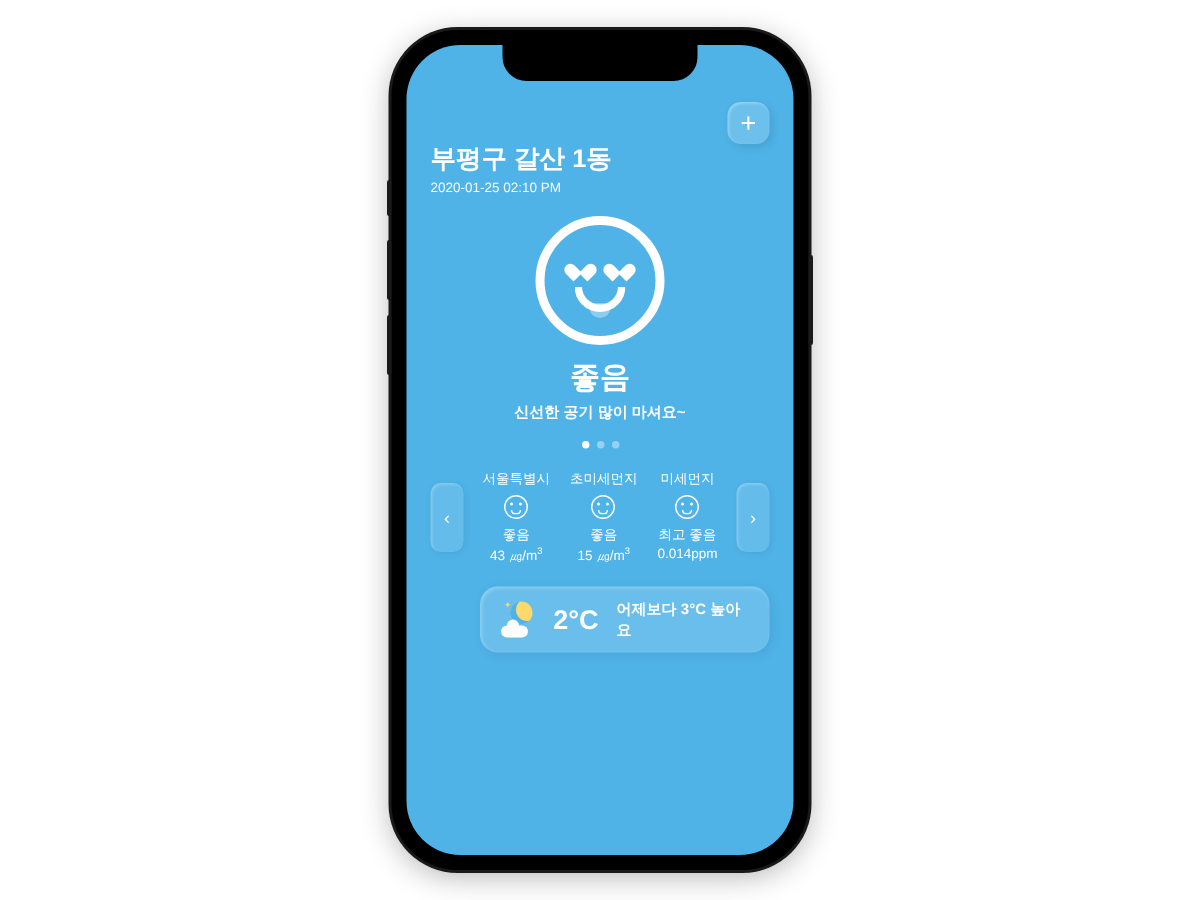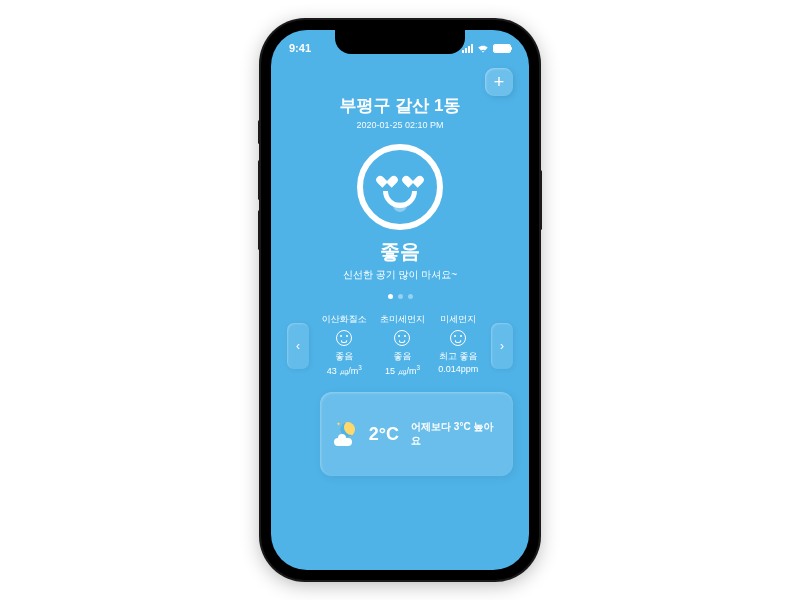--- a/index.html
+++ b/index.html
@@ -87,21 +87,21 @@
   .add-btn {
     position: absolute;
     top: 8px; right: 16px;
     width: 28px; height: 28px;
     background: rgba(255,255,255,0.18);
     border-radius: 9px;
     display:flex; align-items:center; justify-content:center;
     font-size: 18px; font-weight: 300;
     box-shadow: inset 1px 1px 2px rgba(255,255,255,0.3), 2px 2px 6px rgba(0,0,0,0.1);
   }
-  .location-header { text-align:center; margin-top: 24px; }
+  .location-header { text-align:left; margin-top: 24px; }
   .location-name { font-size: 17px; font-weight: 700; }
   .timestamp { font-size: 9px; margin-top: 3px; opacity: 0.95; }
   .face-wrapper { display:flex; justify-content:center; margin-top: 14px; }
   .face {
     width: 86px; height: 86px;
     border: 6px solid #fff;
     border-radius: 50%;
     position: relative;
   }
   .heart-eye {
@@ -118,21 +118,21 @@
     position:absolute; bottom:16px; left:50%; transform:translateX(-50%);
     width:34px; height:17px; border:5px solid #fff; border-top:none;
     border-bottom-left-radius: 34px; border-bottom-right-radius:34px;
   }
   .tongue {
     position:absolute; bottom:12px; left:50%; transform:translateX(-50%);
     width:14px; height:10px; background:rgba(255,255,255,0.35);
     border-bottom-left-radius:10px; border-bottom-right-radius:10px;
   }
   .quality-label { text-align:center; font-size:20px; font-weight:800; margin-top:8px; }
-  .quality-desc  { text-align:center; font-size:10px; margin-top:3px; }
+  .quality-desc  { text-align:center; font-size:10px; margin-top:3px;font-weight:bold; }
   .dots { display:flex; justify-content:center; gap:5px; margin-top:12px; }
   .dot { width:5px; height:5px; background:rgba(255,255,255,0.4); border-radius:50%; }
   .dot.active { background:#fff; }
 
   .metrics-row {
     margin-top: 14px;
     display:flex; align-items:center; gap:6px;
   }
   .nav-chev {
     width:22px; height:46px; background:rgba(255,255,255,0.12);
@@ -149,21 +149,21 @@
   }
   .metric-face::before{left:3px} .metric-face::after{right:3px}
   .metric-face .sm-mouth { position:absolute; bottom:2px; left:50%; transform:translateX(-50%); width:7px; height:3px; border:1.5px solid #fff; border-top:none; border-bottom-left-radius:8px; border-bottom-right-radius:8px; }
   .metric-status { font-size:9px; margin-top:1px; }
   .metric-value  { font-size:9px; margin-top:1px; }
 
   .weather-card {
     margin-top:14px;
     background: rgba(255,255,255,0.15);
     border-radius:12px;
-    padding: 28px 14px;
+    padding: 8px 14px;
     display:flex; align-items:center; gap:12px;
     box-shadow: inset 1px 1px 3px rgba(255,255,255,0.3), 2px 2px 8px rgba(0,0,0,0.08);
     margin-left: 33px;
   }
   .weather-icon { width:24px; height:24px; position:relative; }
   .moon { position:absolute; width:15px; height:15px; border-radius:50%; background:#ffd86b; right:2px; top:0; box-shadow: inset 4px -2px 0 0 #4FB3E8; }
   .cloud { position:absolute; bottom:0; left:0; width:18px; height:8px; background:#fff; border-radius:8px; }
   .cloud::before { content:""; position:absolute; width:8px; height:8px; background:#fff; border-radius:50%; top:-4px; left:4px; }
   .star { position:absolute; color:#ffd86b; font-size:6px; }
   .temp { font-size:18px; font-weight:800; }
@@ -192,38 +192,20 @@
 
 <div class="phone-frame">
   <div class="phone-side-btn btn-left-1"></div>
   <div class="phone-side-btn btn-left-2"></div>
   <div class="phone-side-btn btn-left-3"></div>
   <div class="phone-side-btn btn-right"></div>
 
   <div class="screen">
     <div class="notch"></div>
 
-    <div class="status-bar">
-      <span>9:41</span>
-      <div class="status-right">
-        <div class="signal-bars">
-            <span></span>
-            <span></span>
-            <span></span>
-            <span></span>
-          </div>
-        <svg class="wifi-icon" viewBox="0 0 12 9">
-            <path fill="#fff" d="M6 9L7.5 7.2C6.7 6.5 5.3 6.5 4.5 7.2L6 9zM3 5.4C4.7 3.9 7.3 3.9 9 5.4L10.5 3.6C8 1.3 4 1.3 1.5 3.6L3 5.4zM0 1.8C3.3-1 8.7-1 12 1.8L10.5 3.6 1.5 3.6 0 1.8z" opacity="0"></path>
-            <path fill="#fff" d="M6 8.5c.4 0 1.3-1 1.3-1-.7-.7-1.9-.7-2.6 0 0 0 .9 1 1.3 1zM2.6 5c1.9-1.7 4.9-1.7 6.8 0l1.3-1.5C8 1 4 1 1.3 3.5L2.6 5zM4 6.4c1.1-1 2.9-1 4 0l1.3-1.4c-1.8-1.6-4.8-1.6-6.6 0L4 6.4z"></path>
-          </svg>
-        <div class="battery">
-            <div class="battery-fill"></div>
-          </div>
-      </div>
-    </div>
 
     <div class="content">
       <div class="add-btn">+</div>
 
       <div class="location-header">
         <div class="location-name">부평구 갈산 1동</div>
         <div class="timestamp">2020-01-25 02:10 PM</div>
       </div>
 
       <div class="face-wrapper">
@@ -241,21 +223,21 @@
       <div class="dots">
         <span class="dot active"></span>
         <span class="dot"></span>
         <span class="dot"></span>
       </div>
 
       <div class="metrics-row">
         <div class="nav-chev">‹</div>
         <div class="metrics">
           <div class="metric">
-            <div class="metric-name">이산화질소</div>
+            <div class="metric-name">서울특별시</div>
             <div class="metric-face">
                 <span class="sm-mouth"></span>
               </div>
             <div class="metric-status">좋음</div>
             <div class="metric-value"><span>43 ㎍/m</span><sup>3</sup></div>
           </div>
           <div class="metric">
             <div class="metric-name">초미세먼지</div>
             <div class="metric-face">
                 <span class="sm-mouth"></span>

